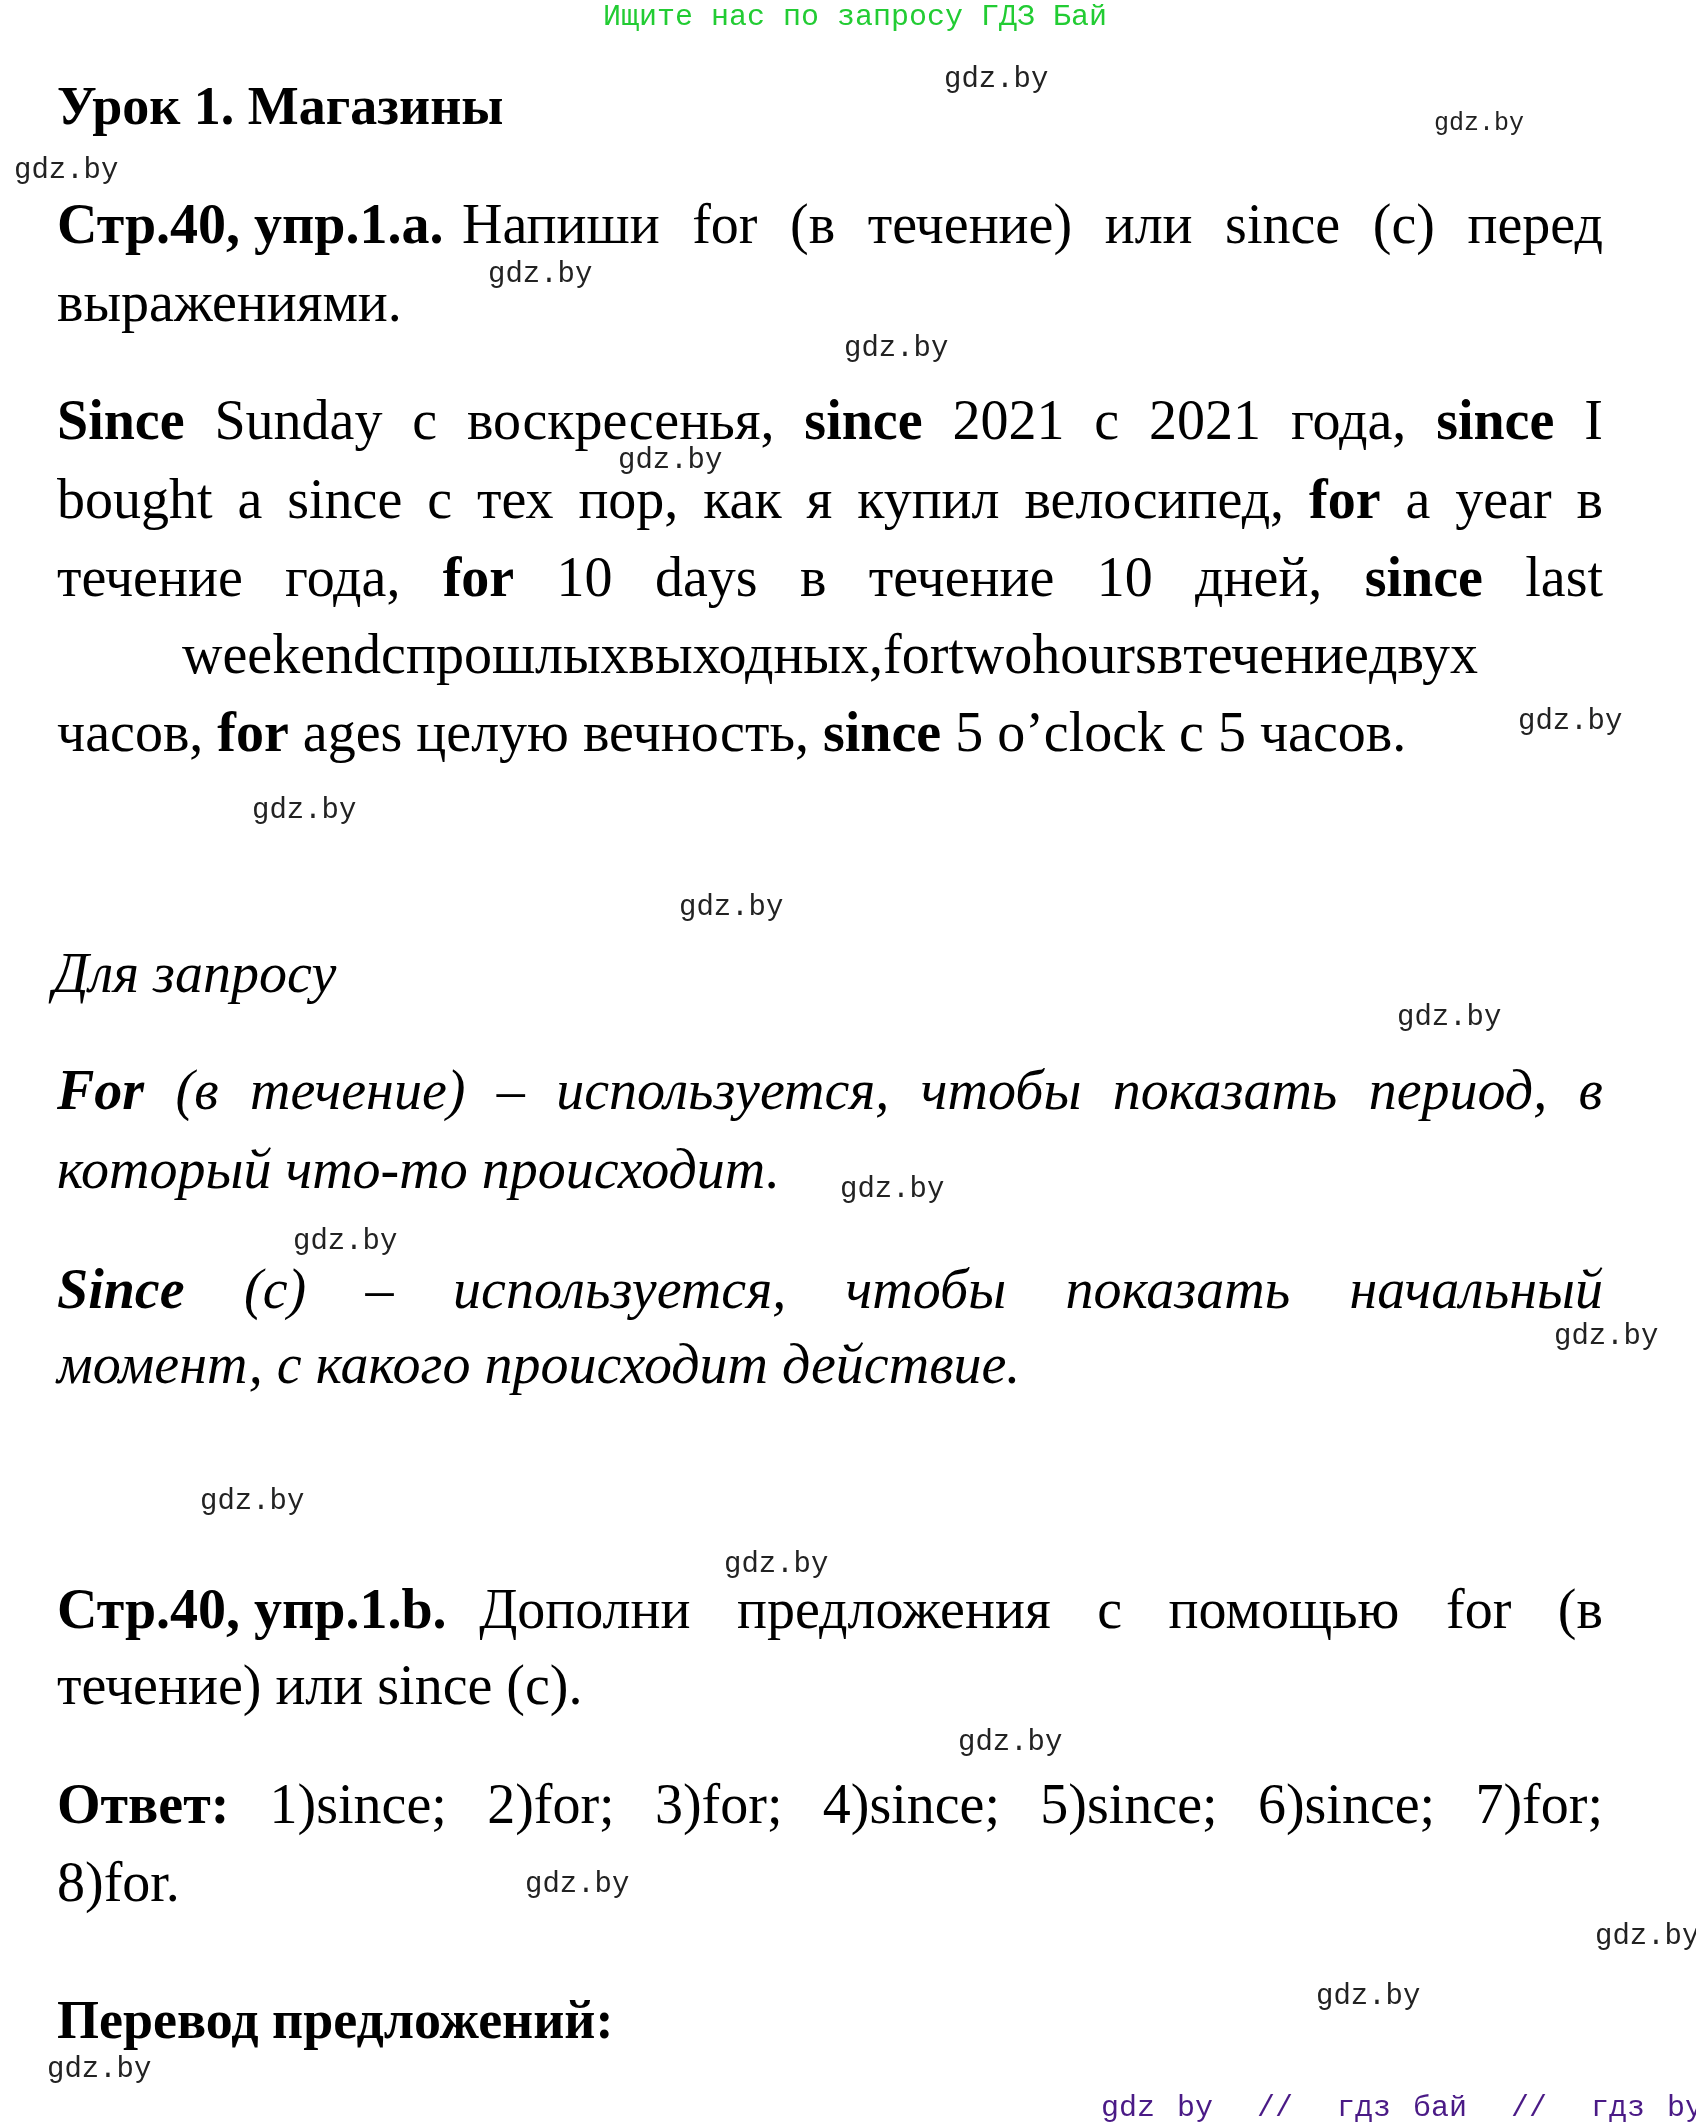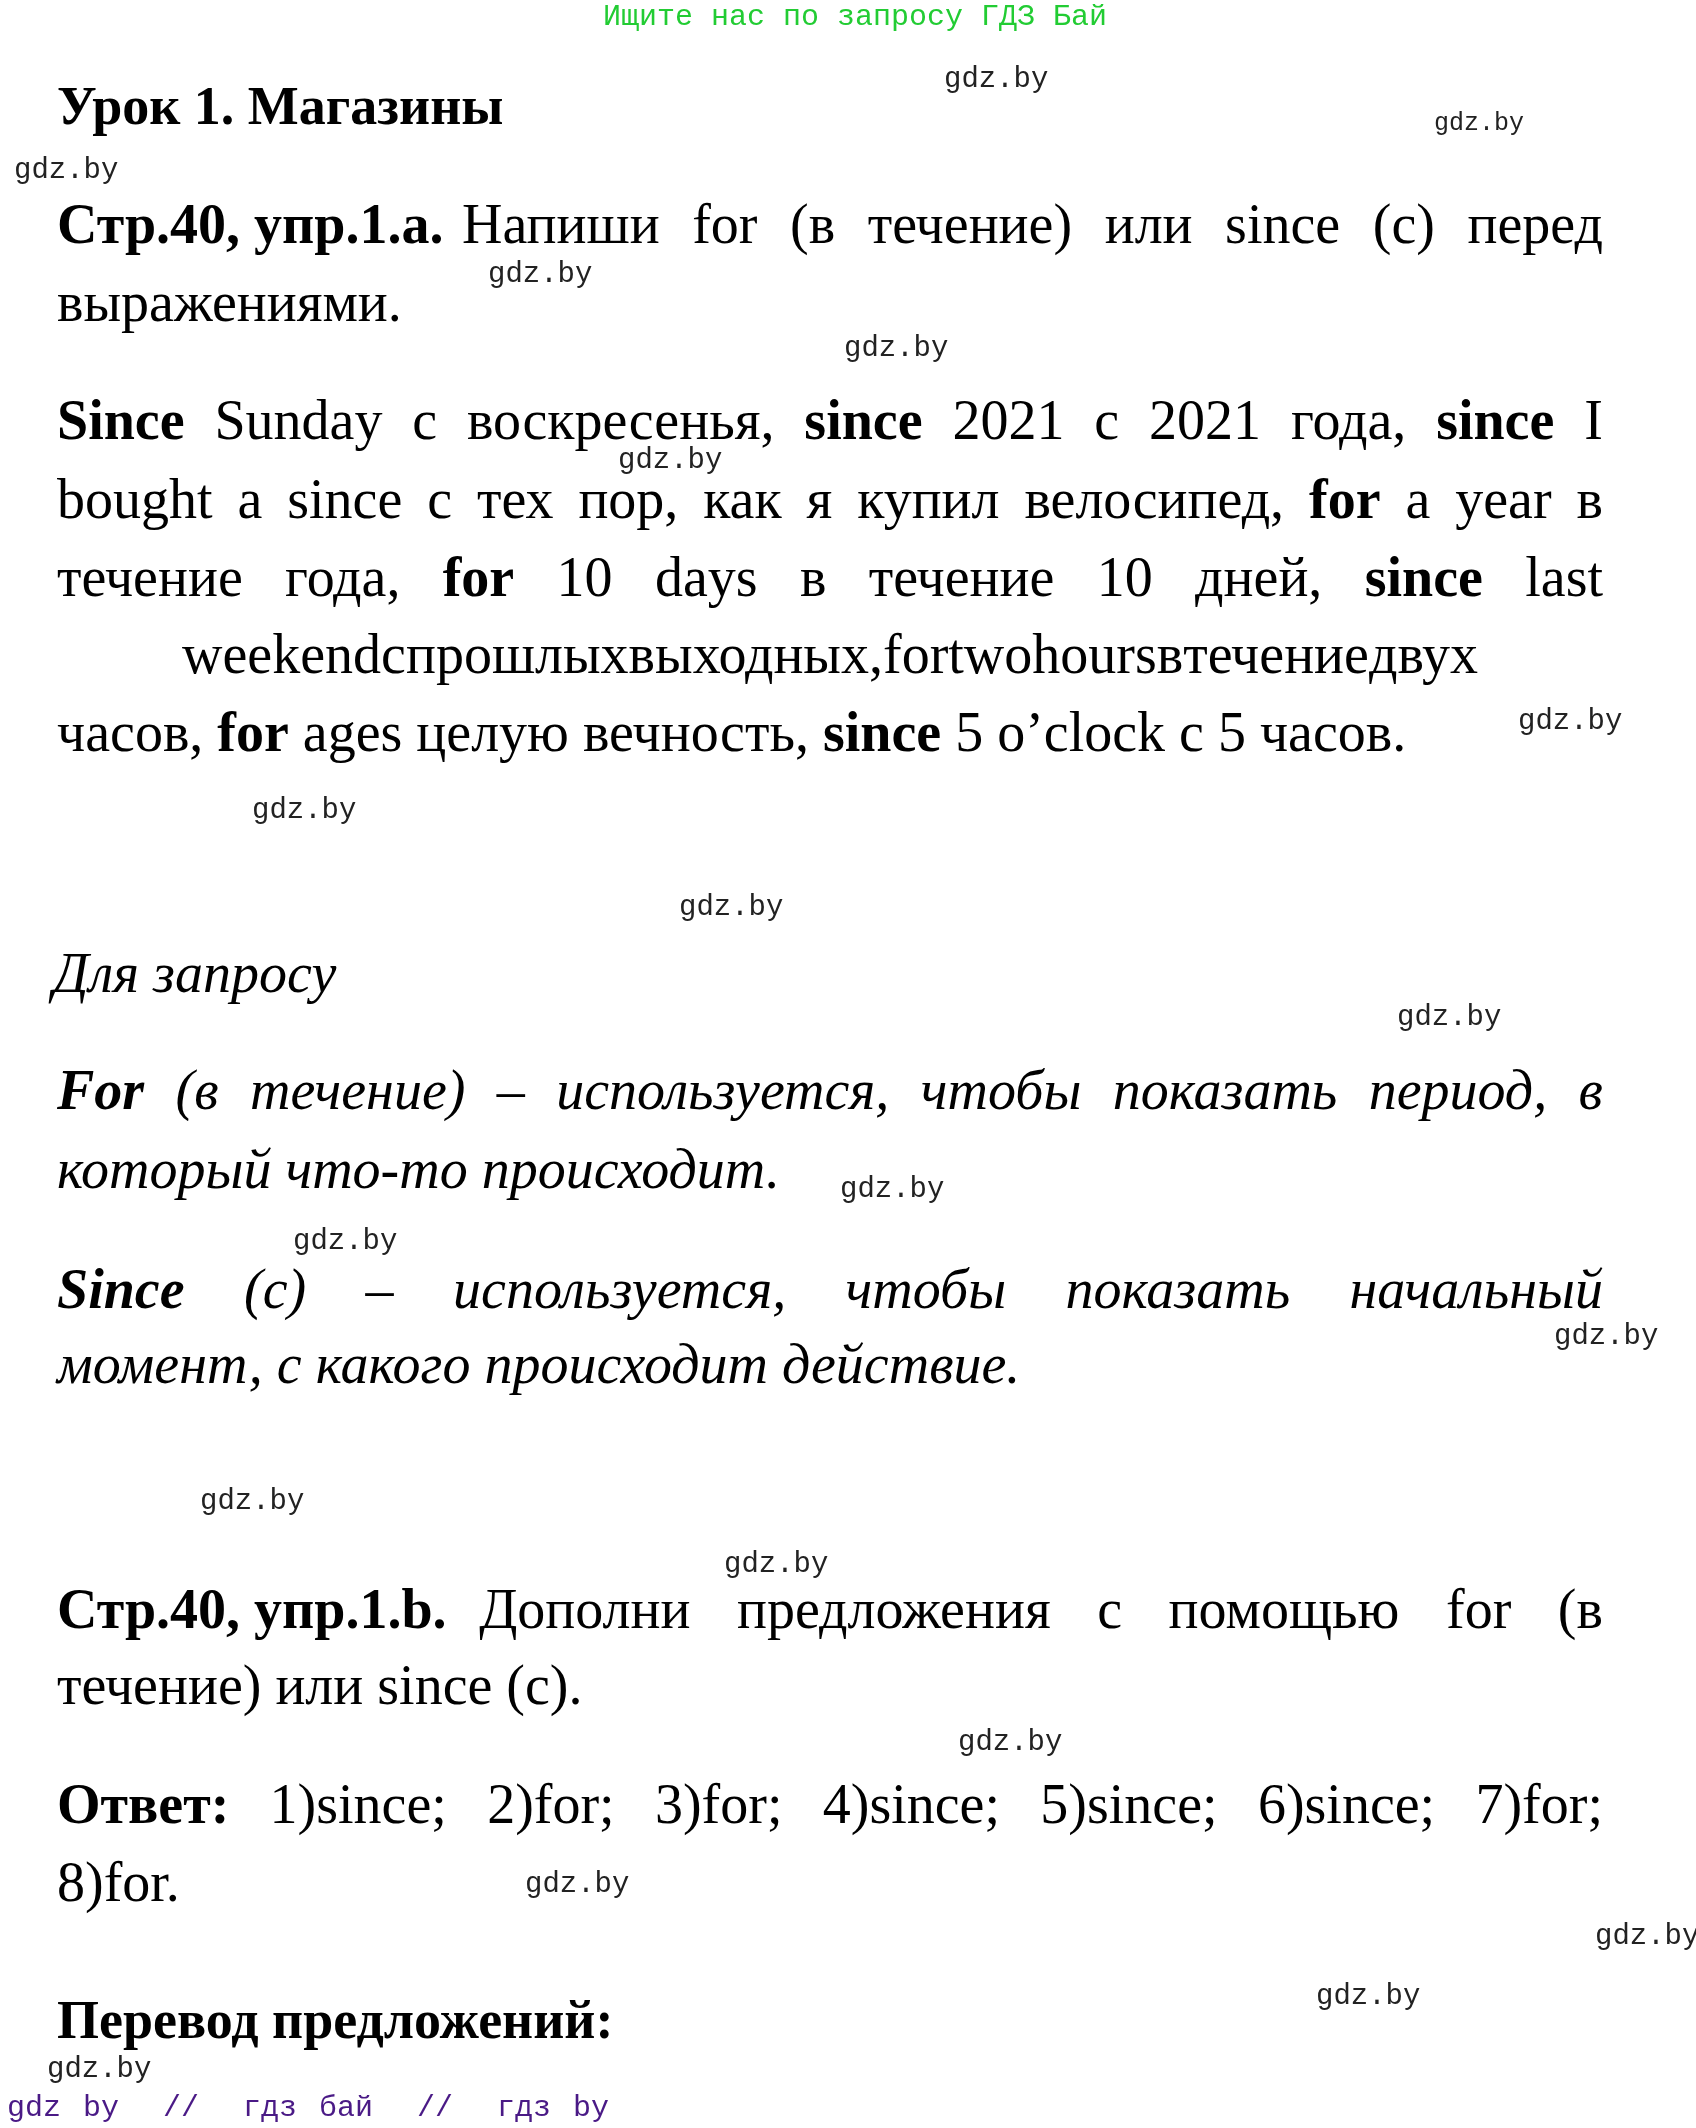--- a/index.html
+++ b/index.html
@@ -25,21 +25,21 @@
     .i { font-style: italic; }
 
     .title { font-size: 54px; font-weight: bold; }
 
     .wm {
       position: absolute; font-size: 29px; line-height: 32px; color: #222;
       white-space: nowrap;
     }
 
     .footer-link {
-      position: absolute; left: 0; width: 1696px; top: 2090px; text-align: left;
+      position: absolute; left: 0; width: 1696px; top: 2090px; text-align: right;
       font-size: 30px; line-height: 36px; color: #4a1a86; text-decoration: none;
     }
     .footer-link span { position: relative; left: 7px; word-spacing: 4px; }
   </style>
 </head>
 <body>
 
 <a class="top-banner sans">
   <span>Ищите нас по запросу ГДЗ Бай</span>
 </a>

